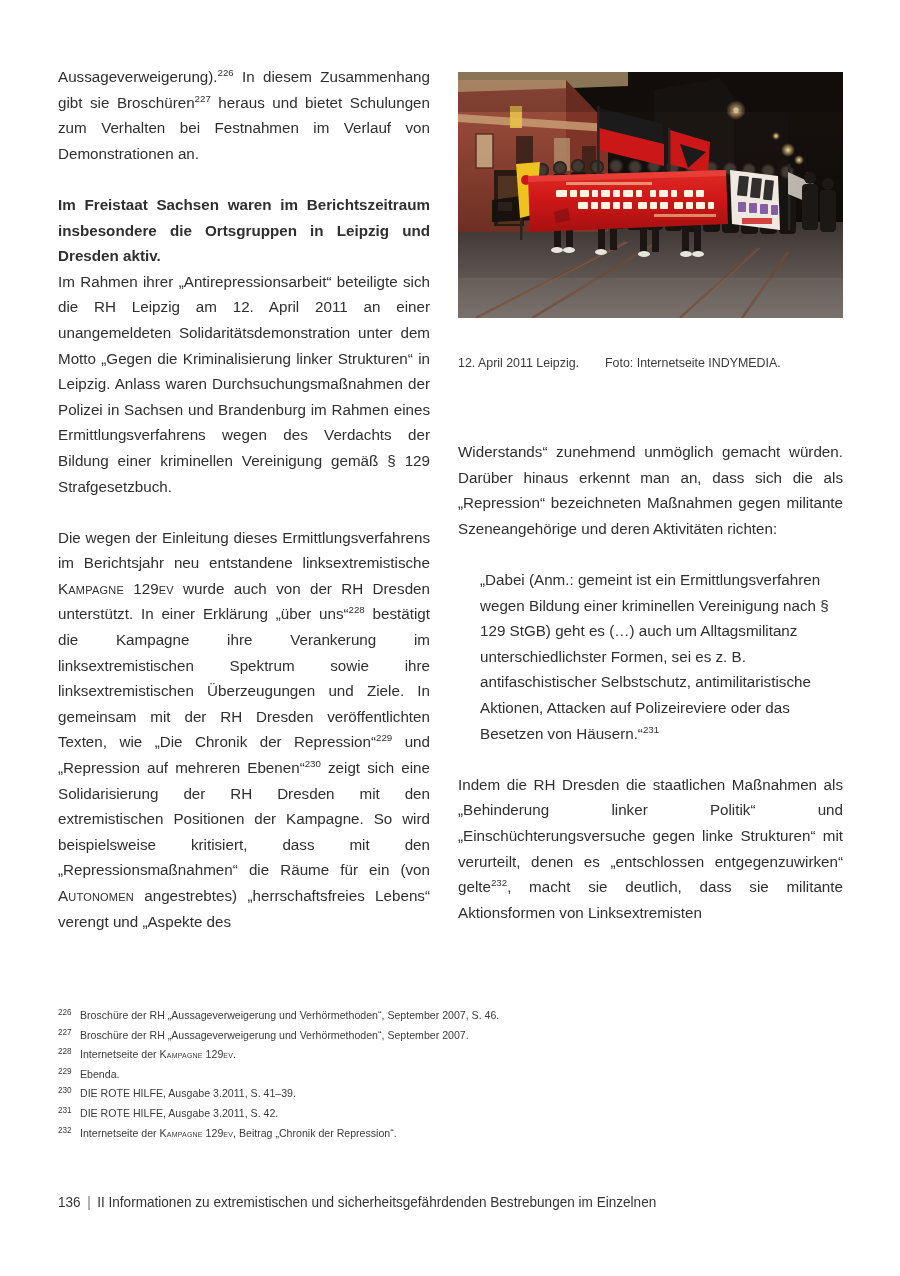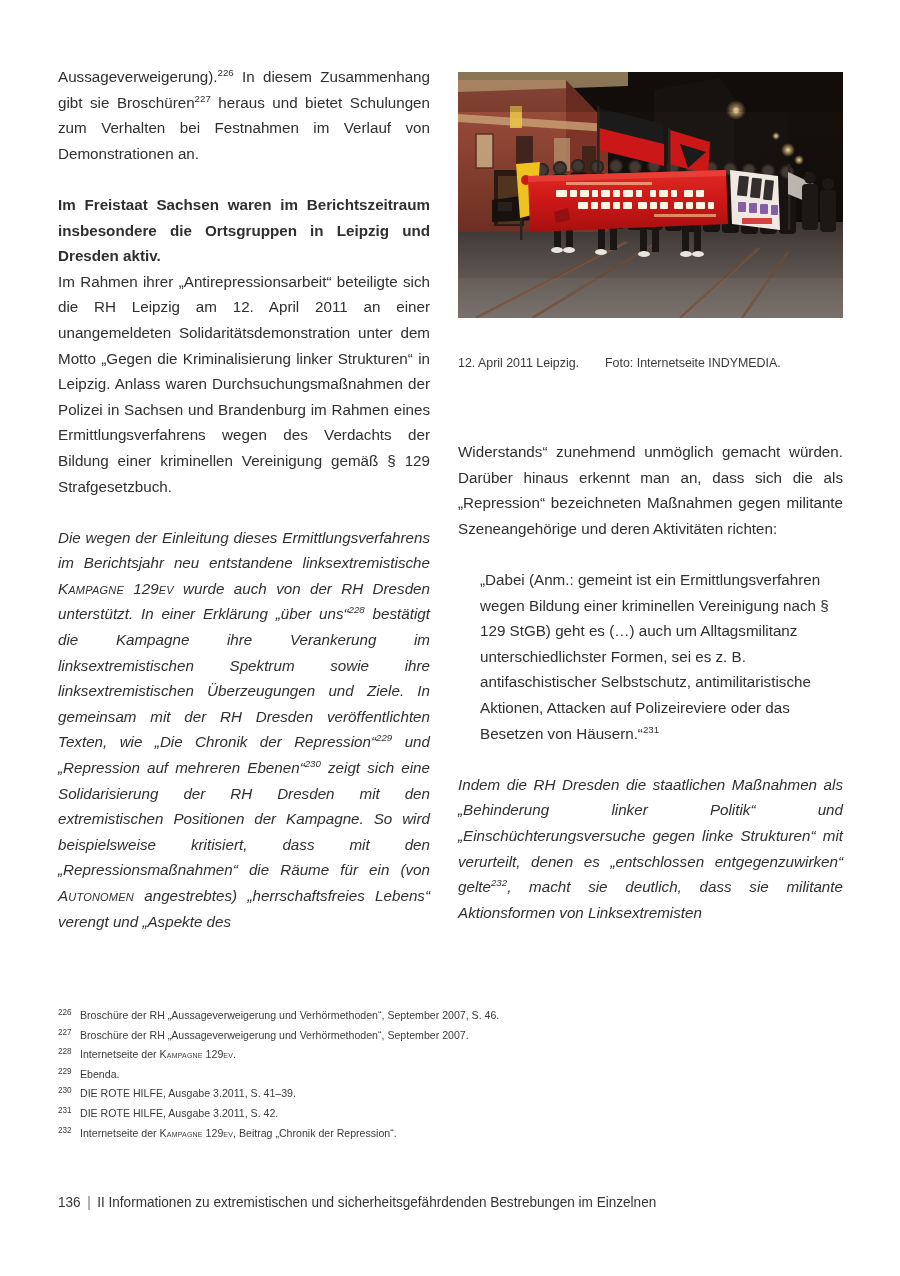--- a/index.html
+++ b/index.html
@@ -34,21 +34,21 @@
   .para {
     font-size: 15.2px;
     line-height: 25.6px;
     text-align: justify;
     text-justify: inter-word;
     margin: 0 0 25.6px 0;
     color: #2f2f2f;
     hyphens: manual;
   }
   .para.tight { margin-bottom: 0; font-weight: bold; }
-  .para:last-child { margin-bottom: 0; font-style: italic; }
+  .para:last-child { margin-bottom: 0; }
 
   .smallcaps {
     font-variant: small-caps;
     letter-spacing: 0.2px;
   }
 
   sup {
     font-size: 0.64em;
     line-height: 0;
     vertical-align: super;

